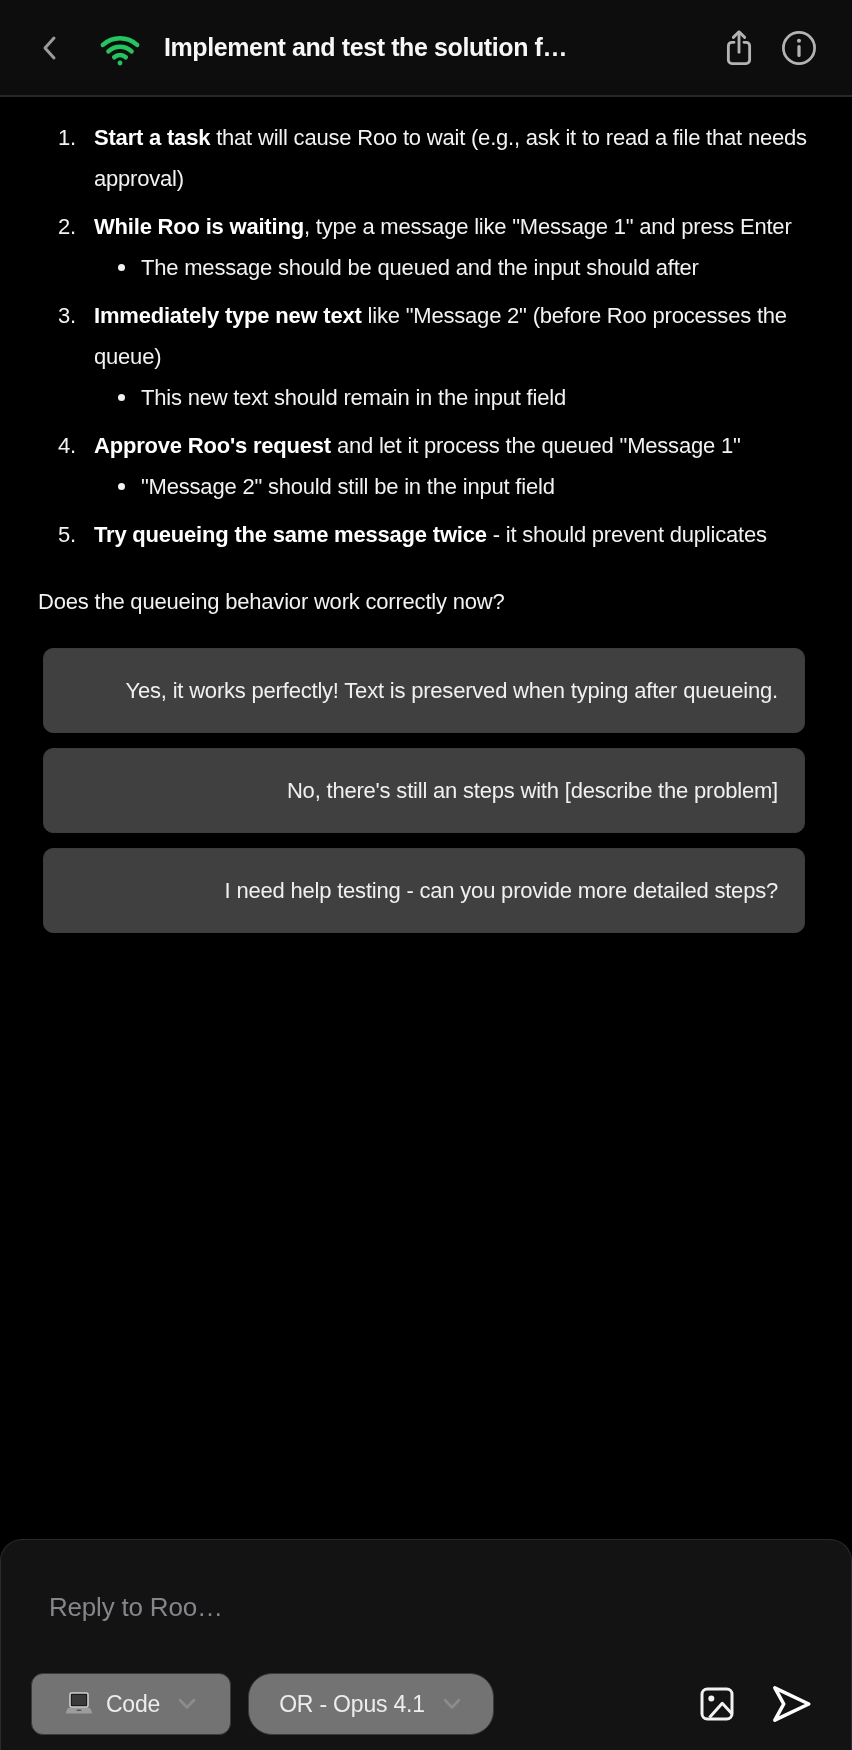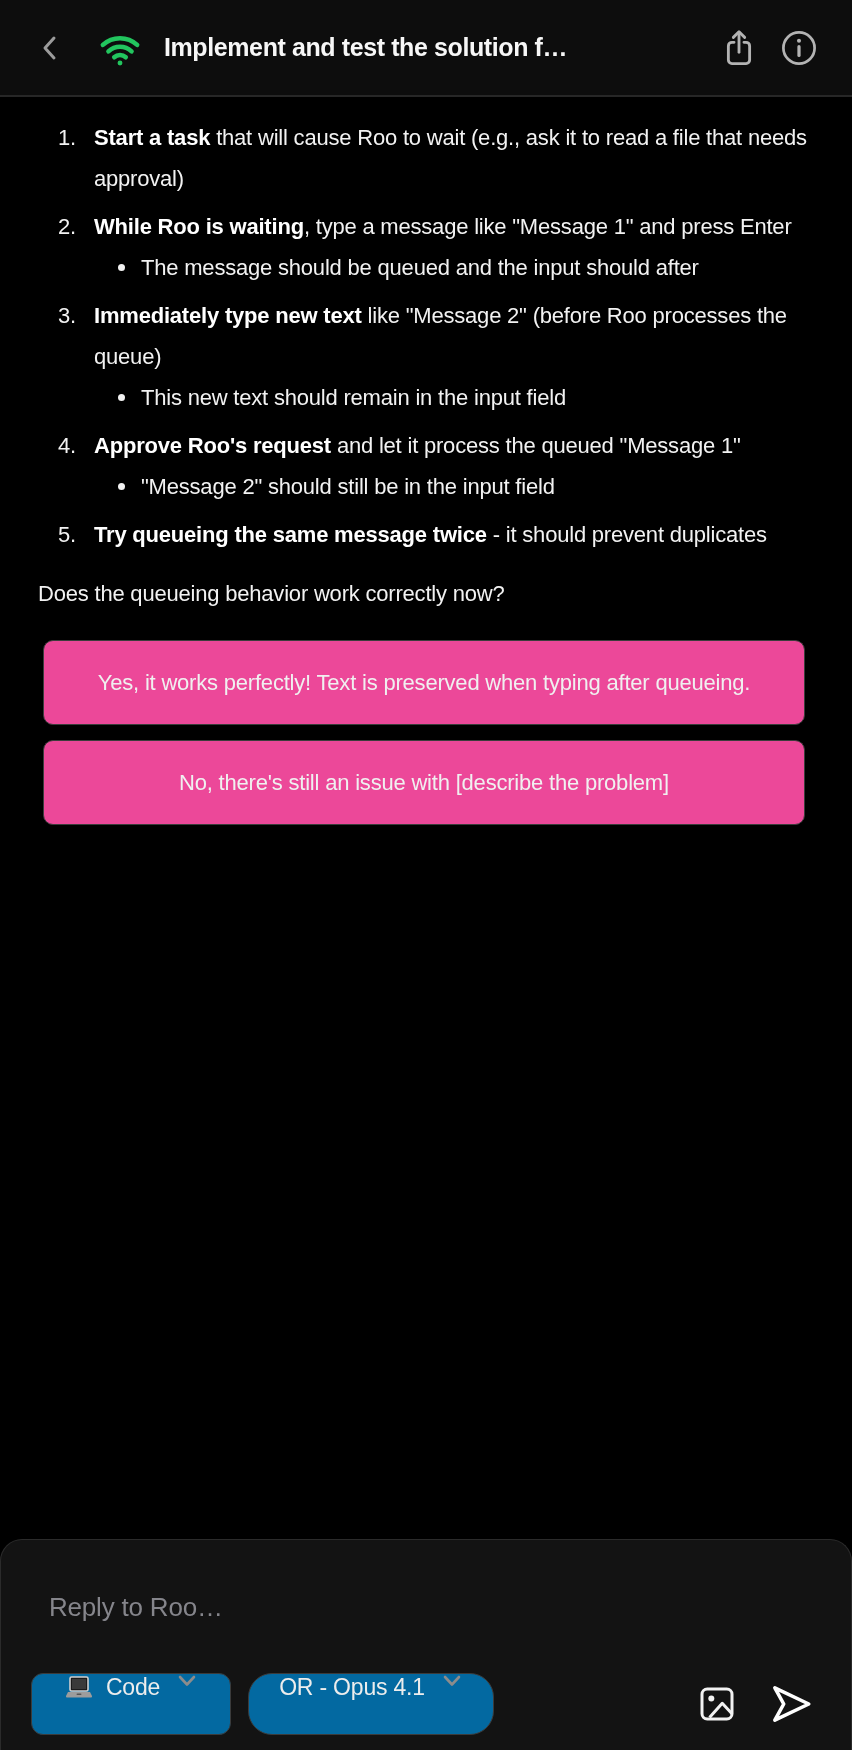--- a/index.html
+++ b/index.html
@@ -53,26 +53,26 @@
   .step .num { flex: none; width: 36px; color: #f2f2f2; }
   .step .sbody { flex: 1; }
   .step .b { font-weight: 700; color: #ffffff; }
   .sub { position: relative; padding-left: 47px; }
   .sub::before {
     content: "";
     position: absolute; left: 24px; top: 17px;
     width: 7px; height: 7px; border-radius: 50%;
     background: #f2f2f2;
   }
-  .question { font-size: 22px; line-height: 41px; letter-spacing: -0.2px; margin-top: 18px; color: #f2f2f2; }
+  .question { font-size: 22px; line-height: 41px; letter-spacing: -0.2px; margin-top: 26px; color: #f2f2f2; }
 
   .suggestions { margin-top: 26px; margin-left: 5px; margin-right: 7px; display: flex; flex-direction: column; gap: 15px; }
   .suggestion {
-    display: block; width: 100%; text-align: center;
-    background: #ec4899;
+    display: block; width: 100%; text-align: right;
+    background: #404040;
     border: 1.5px solid #3c3c3c;
     border-radius: 10px;
     color: #f0f0f0;
     font-family: inherit;
     font-size: 22px;
     line-height: 35px;
     letter-spacing: -0.2px;
     padding: 24px 26px;
     cursor: pointer;
   }
@@ -89,24 +89,24 @@
   }
   .composer-input {
     position: absolute; left: 48px; top: 52px; right: 48px;
     font-size: 26px; letter-spacing: -0.2px;
     cursor: text;
   }
   .composer-input .ph { color: #85858b; }
   .pill {
     position: absolute;
     height: 62px;
-    background: #0369a1;
+    background: #737373;
     border: 1.5px solid #3b3b3b;
     border-radius: 12px;
-    display: flex; justify-content: center;
+    display: flex; align-items: center; justify-content: center;
     gap: 12px;
     color: #ededed;
     font-family: inherit;
     font-size: 23px;
     letter-spacing: -0.2px;
     cursor: pointer;
     padding: 0 18px;
   }
   .pill-mode { left: 30px; top: 1673px; width: 200px; }
   .pill-model { left: 247px; top: 1673px; width: 246px; border-radius: 24px; }
@@ -200,21 +200,22 @@
       <div class="num">5.</div>
       <div class="sbody"><span class="b">Try queueing the same message twice</span><span> - it should prevent duplicates</span></div>
     </div>
 
   </div>
 
   <div class="question">Does the queueing behavior work correctly now?</div>
 
   <div class="suggestions">
     <button class="suggestion">Yes, it works perfectly! Text is preserved when typing after queueing.</button>
-    <button class="suggestion">No, there's still an issue with [describe the problem]</button>
+    <button class="suggestion">No, there's still an steps with [describe the problem]</button>
+    <button class="suggestion">I need help testing - can you provide more detailed steps?</button>
   </div>
 
 </div>
 
 <div class="composer">
 
   <div class="composer-input">
     <span class="ph">Reply to Roo…</span>
   </div>
 

